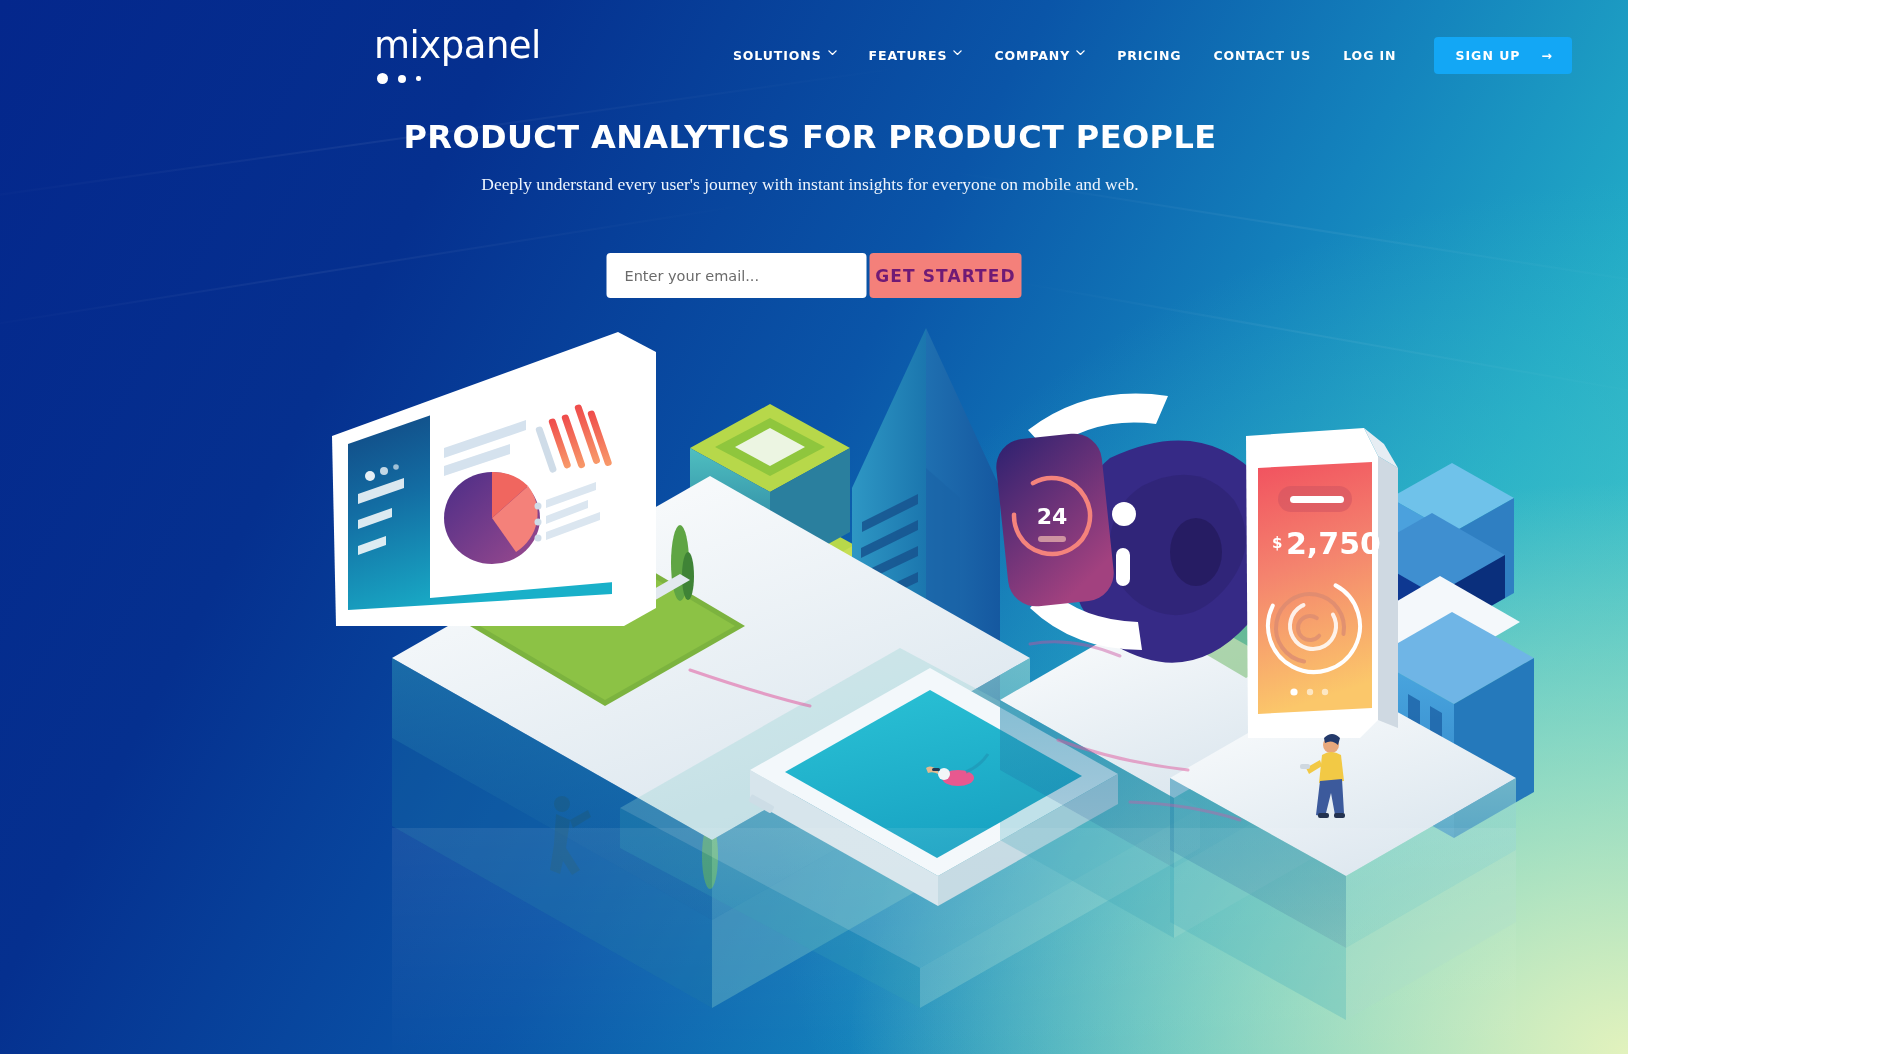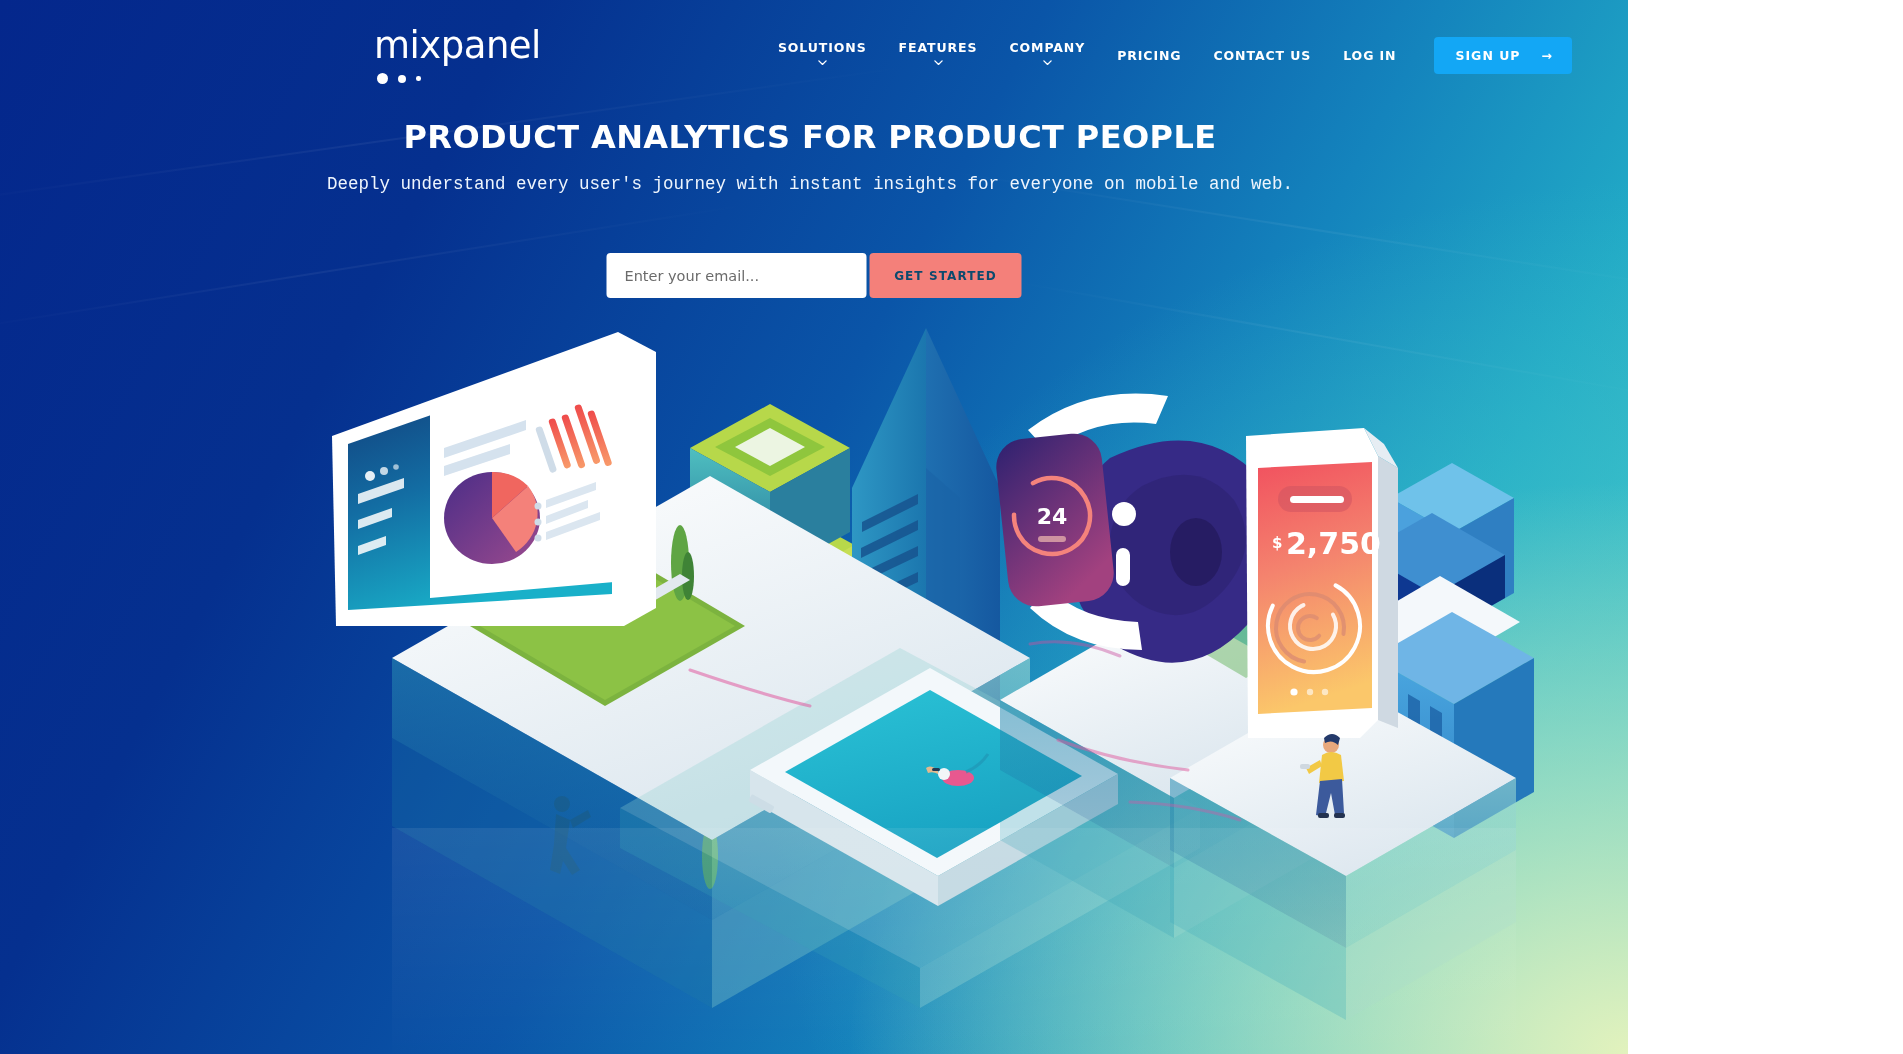--- a/index.html
+++ b/index.html
@@ -45,21 +45,20 @@
   .logo-dots i:nth-child(2) { width: 8px; height: 8px; }
   .logo-dots i:nth-child(3) { width: 4.5px; height: 4.5px; }
 
   .nav { margin-left: auto; display: flex; align-items: center; gap: 0; padding-right: 0; }
   .nav-item {
     display: flex; align-items: center; gap: 6px;
     color: #ffffff; font-size: 12.5px; font-weight: 700;
     letter-spacing: 0.9px; text-transform: uppercase;
     padding: 10px 16px; cursor: pointer; white-space: nowrap;
     font-family: "DejaVu Sans", sans-serif;
-    flex-direction: column;
   }
   .caret { width: 9px; height: 9px; position: relative; top: -1px; }
   .caret svg { display:block; }
   .signup-btn {
     margin-left: 22px;
     background: #13a7f5; color: #fff;
     font-size: 12.5px; font-weight: 700; letter-spacing: 1px;
     padding: 11px 19px 11px 21px; border-radius: 4px; border: none;
     cursor: pointer; white-space: nowrap;
     font-family: "DejaVu Sans", sans-serif;
@@ -67,38 +66,38 @@
   }
 
   
   .hero { position: absolute; top: 118px; left: 0; right: 8px; text-align: center; z-index: 30; }
   .hero h1 {
     color: #fff; font-size: 32px; font-weight: 800; letter-spacing: 0.4px;
     text-transform: uppercase; font-family: "DejaVu Sans", sans-serif;
   }
   .hero p {
     margin-top: 18px; color: #eef5fd; font-size: 17.5px; font-weight: 400;
-    font-family: Liberation Mono, monospace;
+    font-family: Liberation Serif, serif;
   }
 
   
   .form-row {
     position: absolute; top: 253px; left: 50%; transform: translateX(-50%);
     display: flex; align-items: stretch; gap: 3px; z-index: 30;
   }
   .email-input {
     width: 260px; height: 45px; border: none; border-radius: 4px;
     background: #fff; color: #333; font-size: 14.5px;
     padding: 0 18px; outline: none; font-family: "DejaVu Sans", sans-serif;
   }
   .email-input::placeholder { color: #6b6b6b; }
   .get-started {
     width: 152px; height: 45px; border: none; border-radius: 4px;
-    background: #f4807a; color: #0c4a6e; cursor: pointer;
-    font-size: 12px; font-weight: 700; letter-spacing: 1.1px;
+    background: #f4807a; color: #701a75; cursor: pointer;
+    font-size: 17px; font-weight: 700; letter-spacing: 1.1px;
     font-family: "DejaVu Sans", sans-serif;
   }
 
   
   .illustration { position: absolute; left: 0; top: 308px; width: 1903px; height: 754px; z-index: 10; }
   .illustration svg { display: block; width: 100%; height: 100%; }
 </style>
 </head>
 <body>
 

